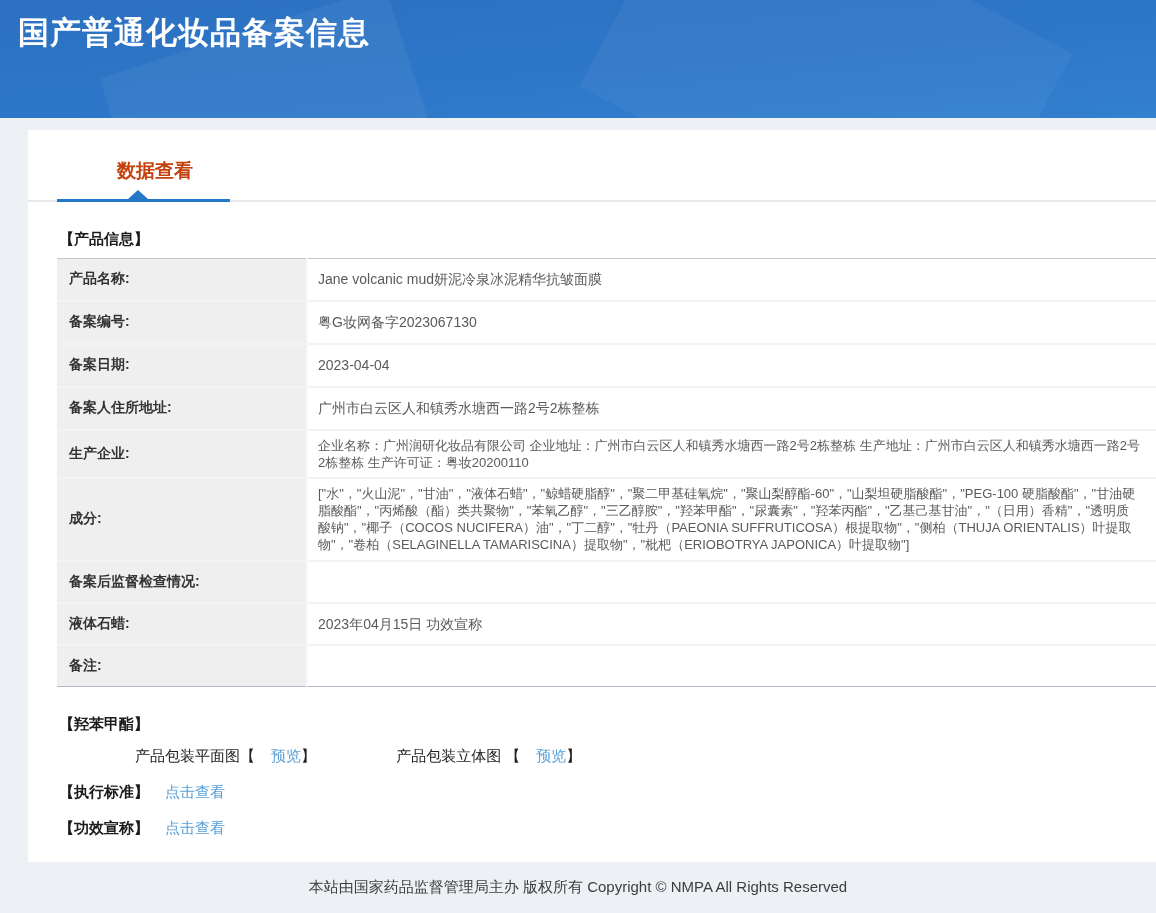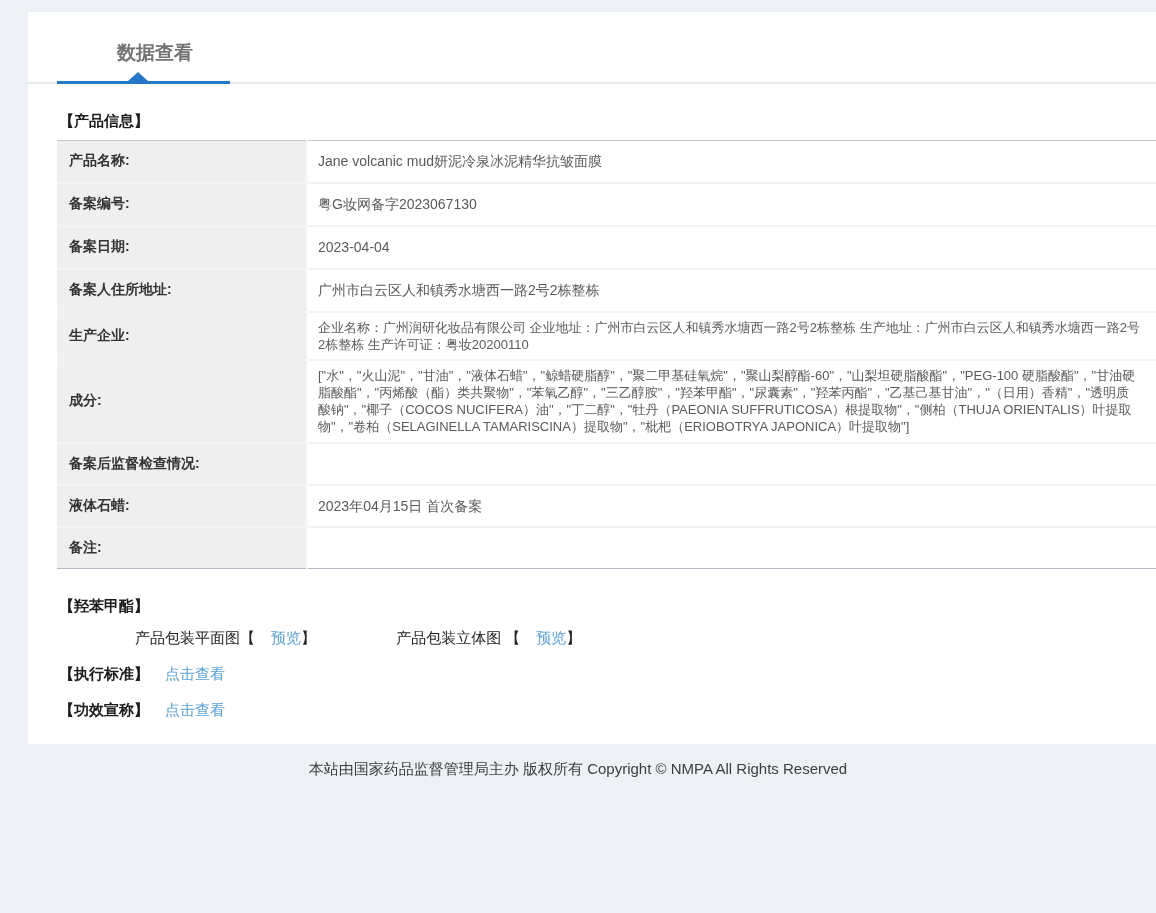--- a/index.html
+++ b/index.html
@@ -58,21 +58,21 @@
     position: relative;
     height: 70px;
     border-bottom: 2px solid #e7e9ed;
   }
   .tab {
     position: absolute;
     left: 89px;
     bottom: 16px;
     font-size: 19px;
     font-weight: bold;
-    color: #737373;
+    color: #c2410c;
     cursor: pointer;
   }
   .tab-underline {
     position: absolute;
     left: 29px;
     bottom: -2px;
     width: 173px;
     height: 3px;
     background: #2478c8;
   }
@@ -165,20 +165,25 @@
     justify-content: center;
     font-size: 15px;
     color: #3d3d3d;
   }
 </style>
 </head>
 <body>
 
 <div class="page">
 
+  <div class="banner">
+    <div class="deco1"></div>
+    <div class="deco2"></div>
+    <div class="banner-title">国产普通化妆品备案信息</div>
+  </div>
 
   <div class="card">
 
     <div class="tabbar">
       <div class="tab">数据查看</div>
       <div class="tab-underline"></div>
       <div class="tab-caret"></div>
     </div>
 
     <div class="section-title">【产品信息】</div>
@@ -208,21 +213,21 @@
         <tr>
           <td class="flabel">成分:</td>
           <td class="fvalue dense">["水"，"火山泥"，"甘油"，"液体石蜡"，"鲸蜡硬脂醇"，"聚二甲基硅氧烷"，"聚山梨醇酯-60"，"山梨坦硬脂酸酯"，"PEG-100 硬脂酸酯"，"甘油硬脂酸酯"，"丙烯酸（酯）类共聚物"，"苯氧乙醇"，"三乙醇胺"，"羟苯甲酯"，"尿囊素"，"羟苯丙酯"，"乙基己基甘油"，"（日用）香精"，"透明质酸钠"，"椰子（COCOS NUCIFERA）油"，"丁二醇"，"牡丹（PAEONIA SUFFRUTICOSA）根提取物"，"侧柏（THUJA ORIENTALIS）叶提取物"，"卷柏（SELAGINELLA TAMARISCINA）提取物"，"枇杷（ERIOBOTRYA JAPONICA）叶提取物"]</td>
         </tr>
         <tr>
           <td class="flabel">备案后监督检查情况:</td>
           <td class="fvalue"></td>
         </tr>
         <tr>
           <td class="flabel">液体石蜡:</td>
-          <td class="fvalue">2023年04月15日 首次备案</td>
+          <td class="fvalue">2023年04月15日 功效宣称</td>
         </tr>
         <tr>
           <td class="flabel">备注:</td>
           <td class="fvalue"></td>
         </tr>
       </tbody>
     </table>
 
     <div class="section-title">【羟苯甲酯】</div>
 

